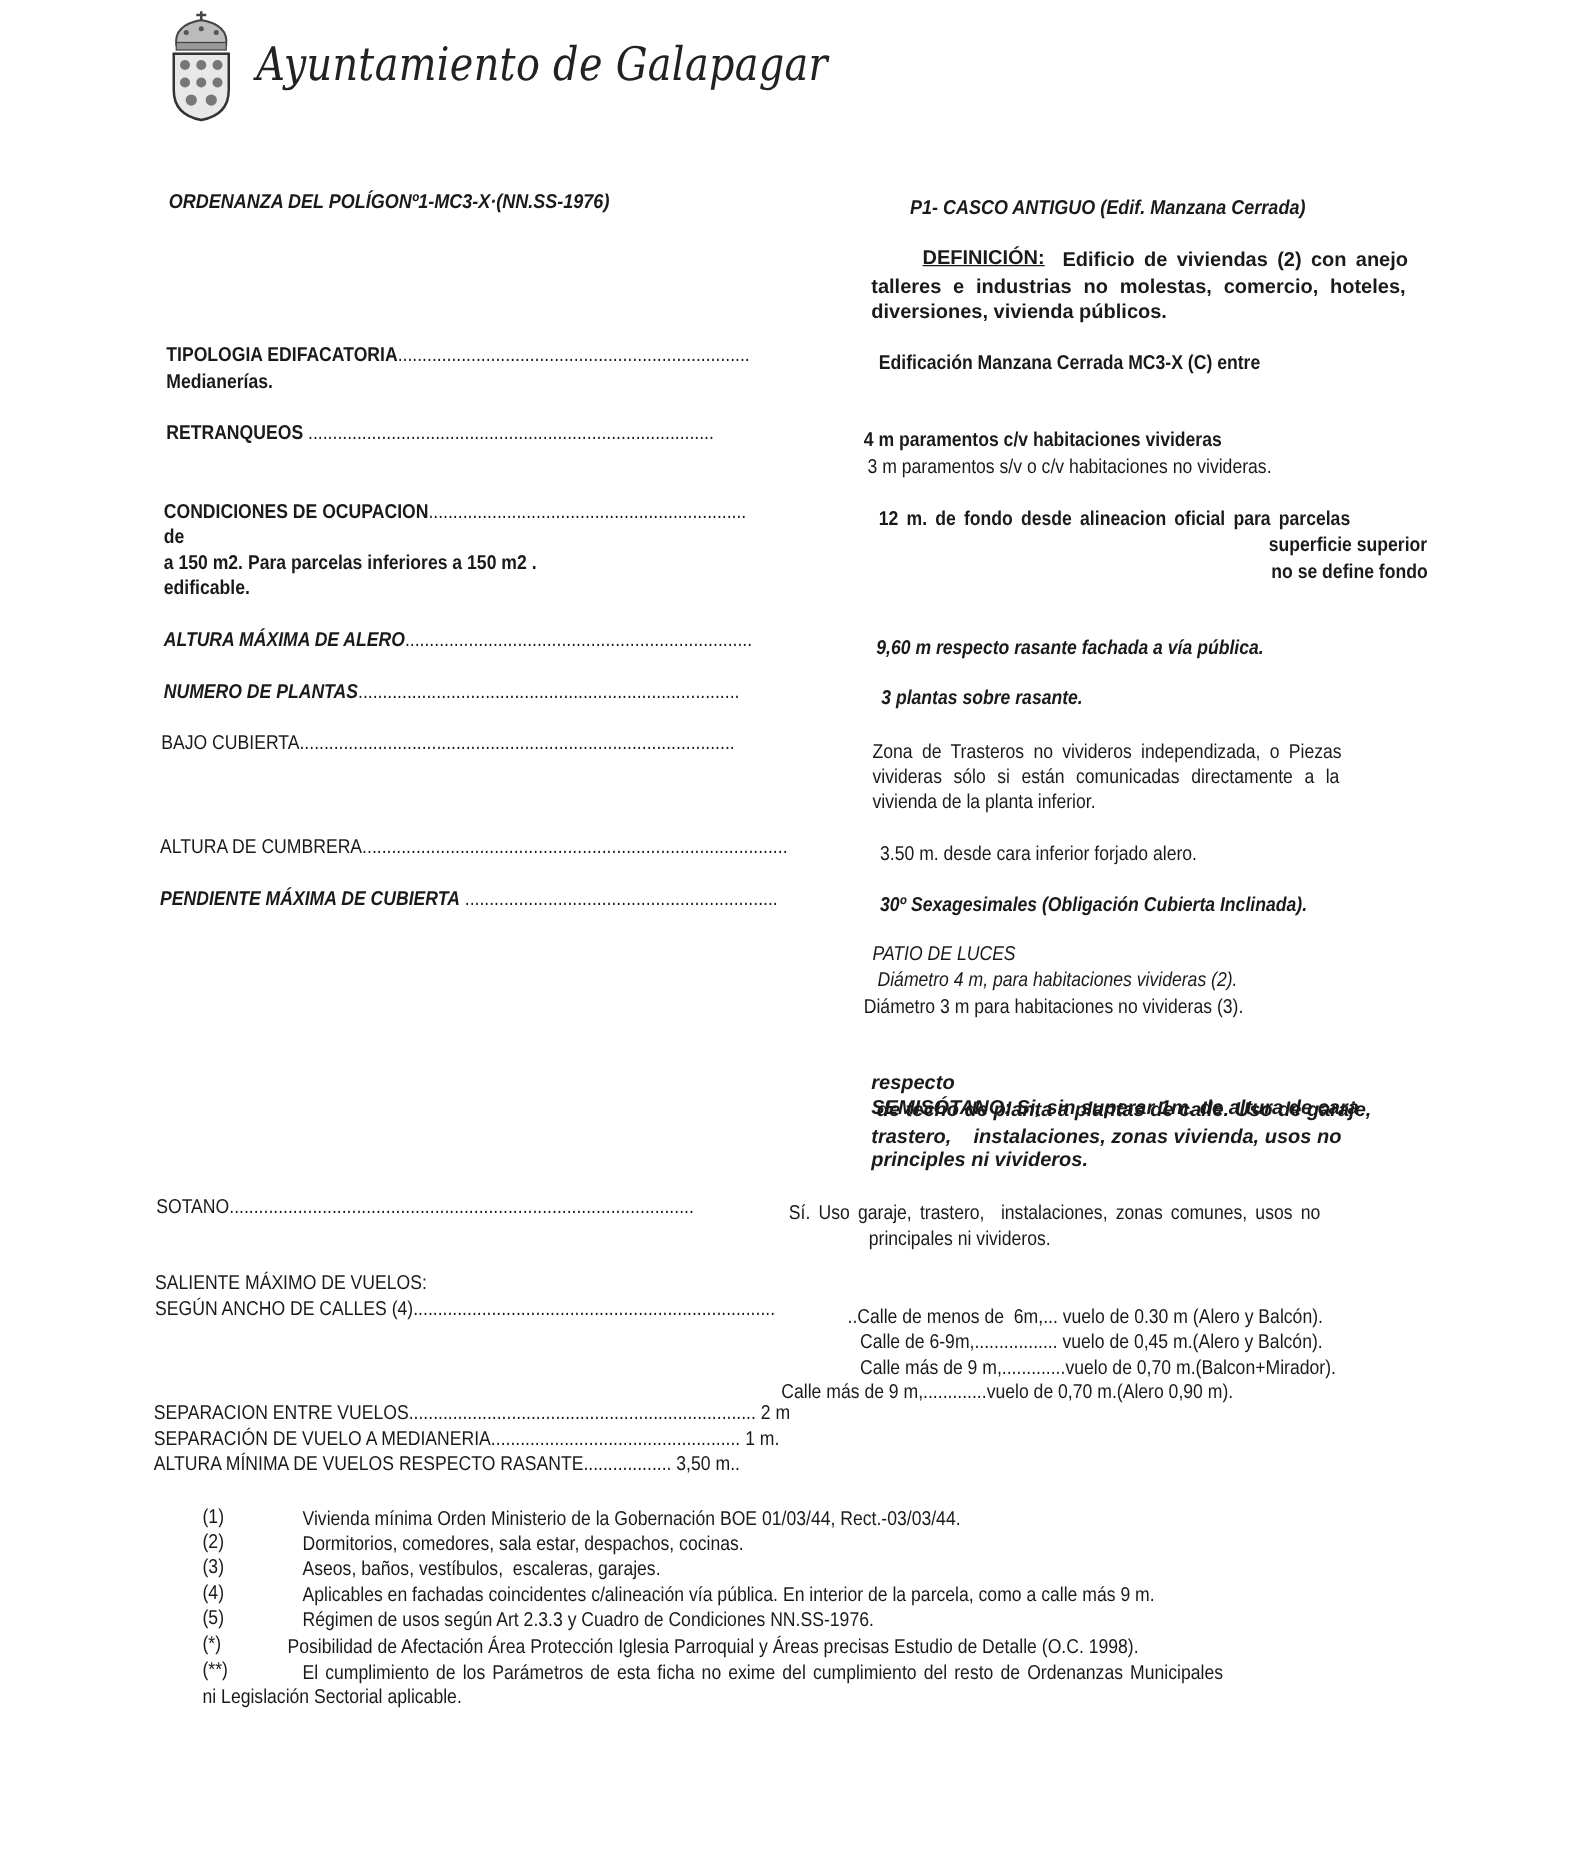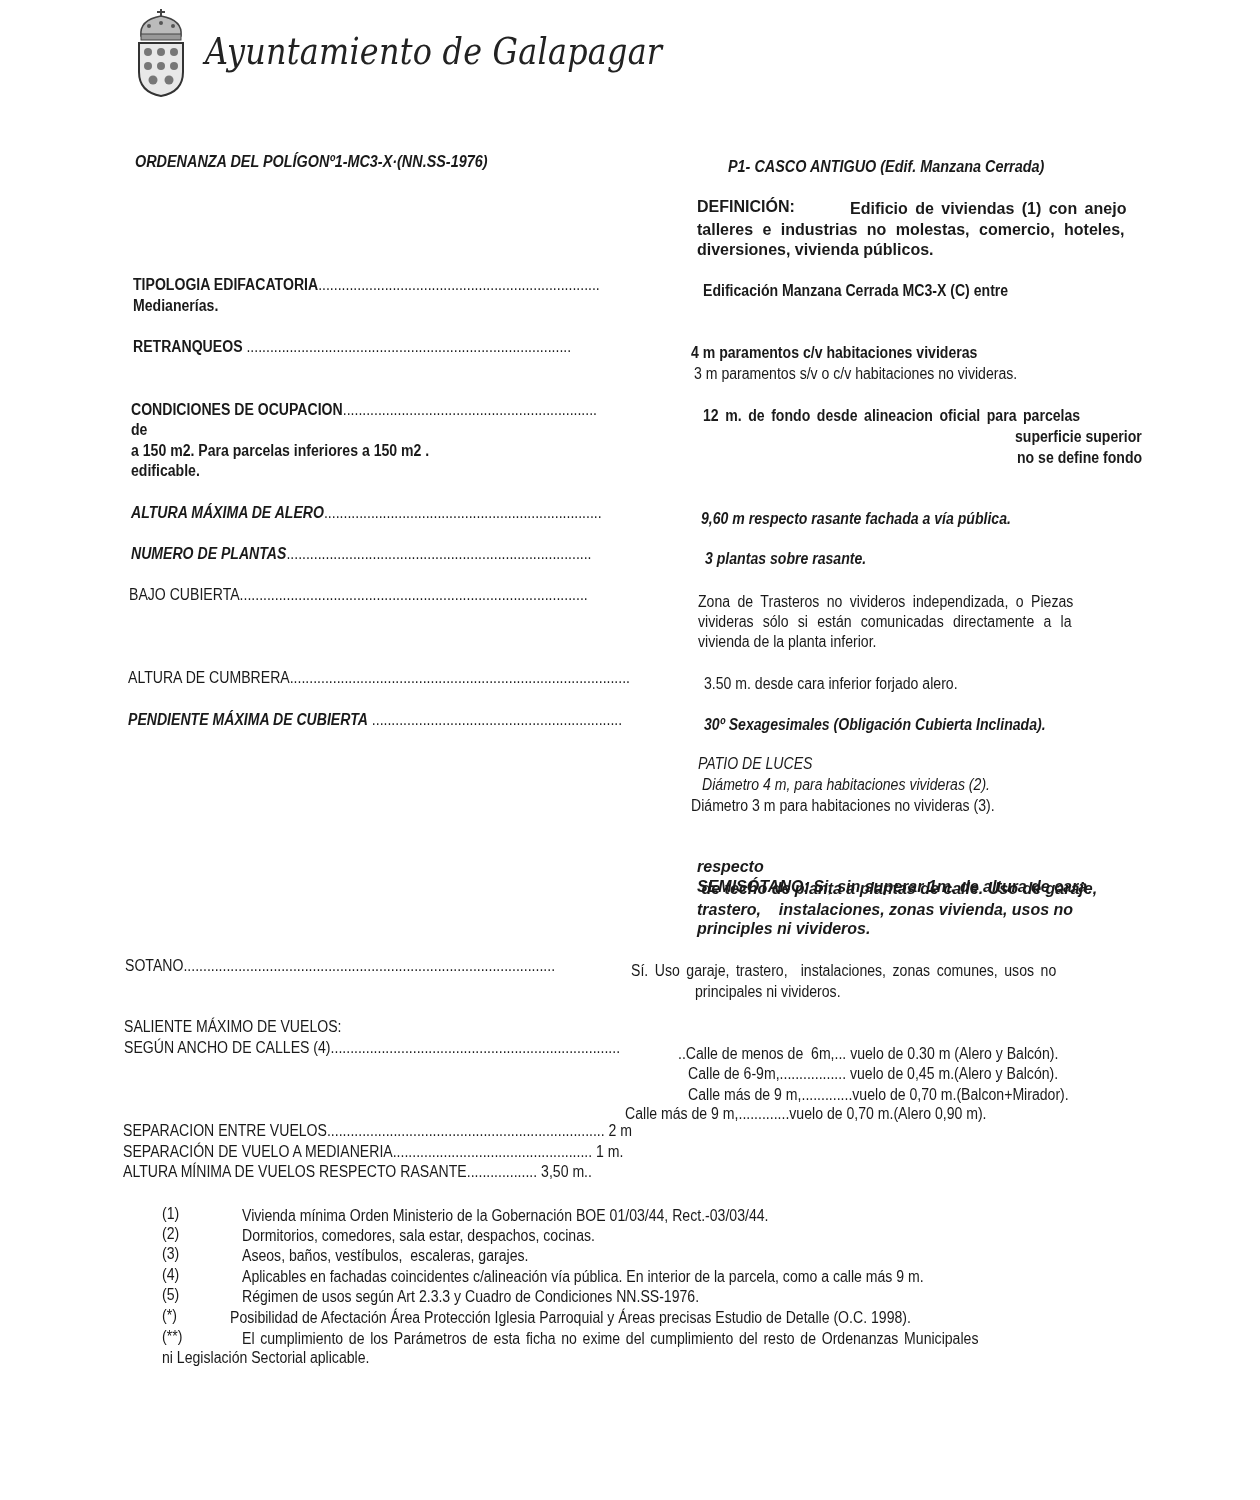--- a/index.html
+++ b/index.html
@@ -50,22 +50,22 @@
       <circle cx="20" cy="74" r="4.5"></circle>
         <circle cx="36" cy="74" r="4.5"></circle>
     </g>
   </svg>
 </div>
 <div class="abs hdr-title">Ayuntamiento de Galapagar</div>
 
 <div class="abs b i t16 cond2" style="left:135px;top:153px;">ORDENANZA DEL POLÍGONº1-MC3-X·(NN.SS-1976)</div>
 <div class="abs b i t16 cond2" style="left:728px;top:158px;">P1- CASCO ANTIGUO (Edif. Manzana Cerrada)</div>
 
-<div class="abs b t16" style="left:697px;top:198px;">DEFINICIÓN:</div>
-<div class="abs b t16" style="left:850px;top:200px;word-spacing:3px;">Edificio de viviendas (1) con anejo</div>
+<div class="abs b t16" style="left:738px;top:198px;text-decoration:underline;">DEFINICIÓN:</div>
+<div class="abs b t16" style="left:850px;top:200px;word-spacing:3px;">Edificio de viviendas (2) con anejo</div>
 <div class="abs b t16" style="left:697px;top:221px;word-spacing:5px;">talleres e industrias no molestas, comercio, hoteles,</div>
 <div class="abs b t16" style="left:697px;top:241px;">diversiones, vivienda públicos.</div>
 
 <div class="abs b t16 cond" style="left:133px;top:276px;"><span>TIPOLOGIA EDIFACATORIA</span><span class="dots" style="font-weight:normal">........................................................................</span></div>
 <div class="abs b t16 cond" style="left:703px;top:282px;">Edificación Manzana Cerrada MC3-X (C) entre</div>
 <div class="abs b t16 cond" style="left:133px;top:297px;">Medianerías.</div>
 
 <div class="abs b t16 cond" style="left:133px;top:338px;"><span>RETRANQUEOS</span><span style="font-weight:normal"> ...................................................................................</span></div>
 <div class="abs b t16 cond" style="left:691px;top:344px;">4 m paramentos c/v habitaciones vivideras</div>
 <div class="abs t16 cond" style="left:694px;top:365px;">3 m paramentos s/v o c/v habitaciones no vivideras.</div>

